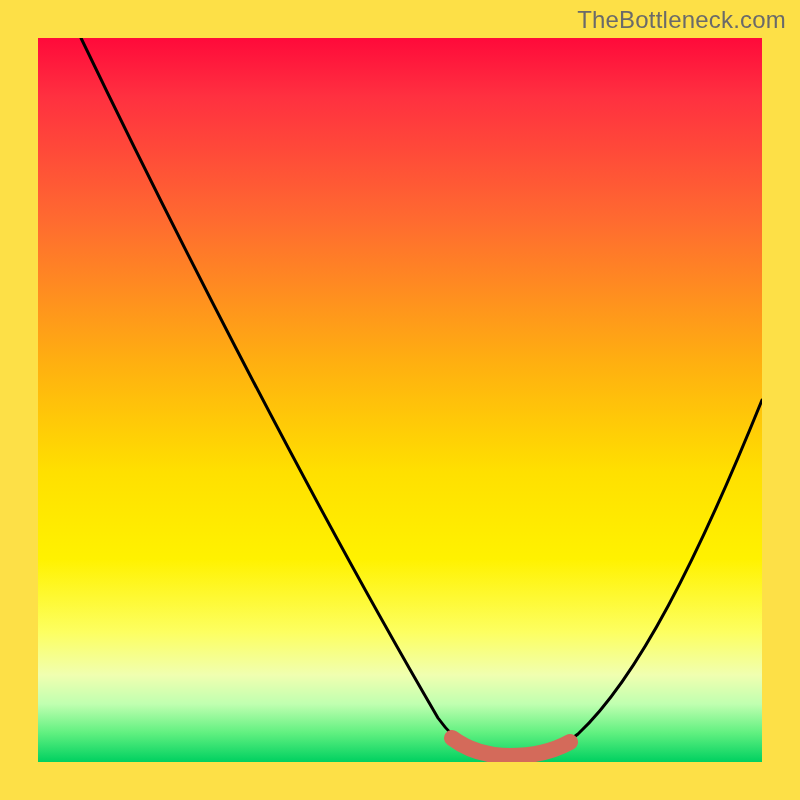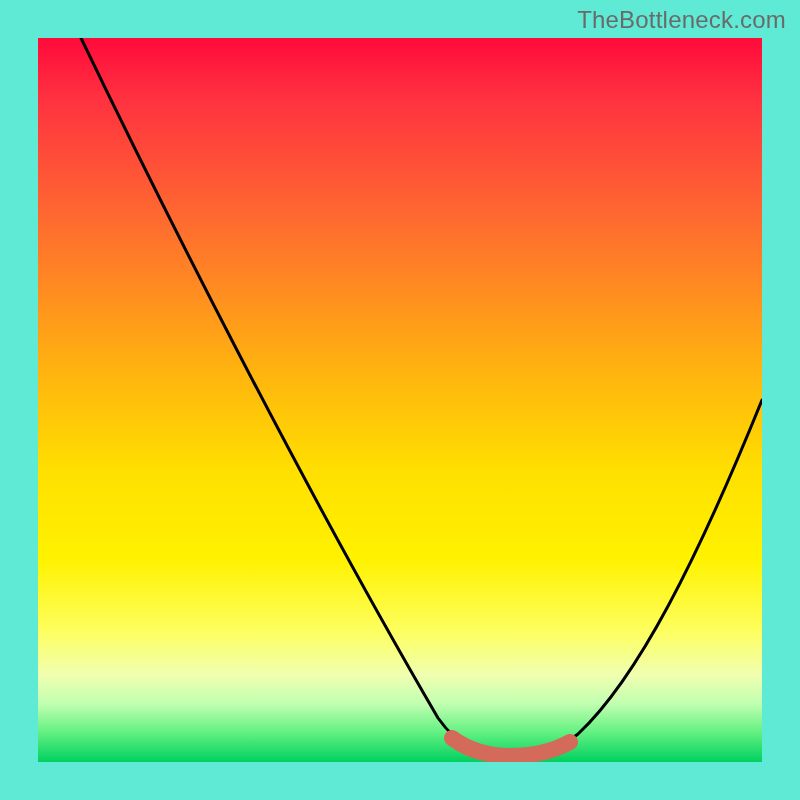--- a/index.html
+++ b/index.html
@@ -1,21 +1,21 @@
 <!DOCTYPE html>
 <html><head>
 <meta charset="utf-8">
 <style>
   * { margin: 0; padding: 0; box-sizing: border-box; }
   html, body { width: 800px; height: 800px; overflow: hidden; background: #000; }
   .chart-container {
     position: relative;
     width: 800px;
     height: 800px;
-    background: #5eead4;
+    background: #fde047;
   }
   .plot-area {
     position: absolute;
     left: 38px;
     top: 38px;
     width: 724px;
     height: 724px;
     background: linear-gradient(to bottom,
       #ff0a3a 0%,
       #ff3040 8%,

